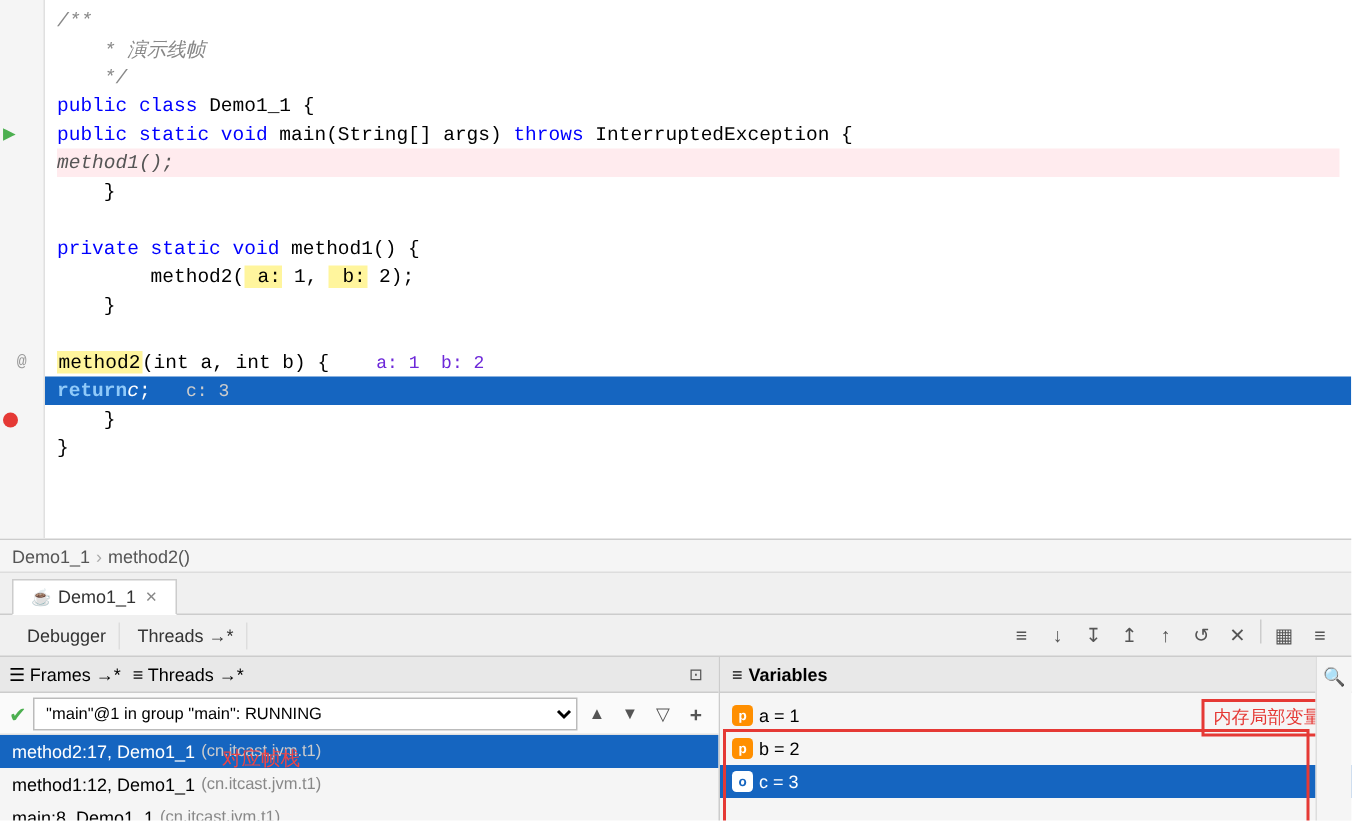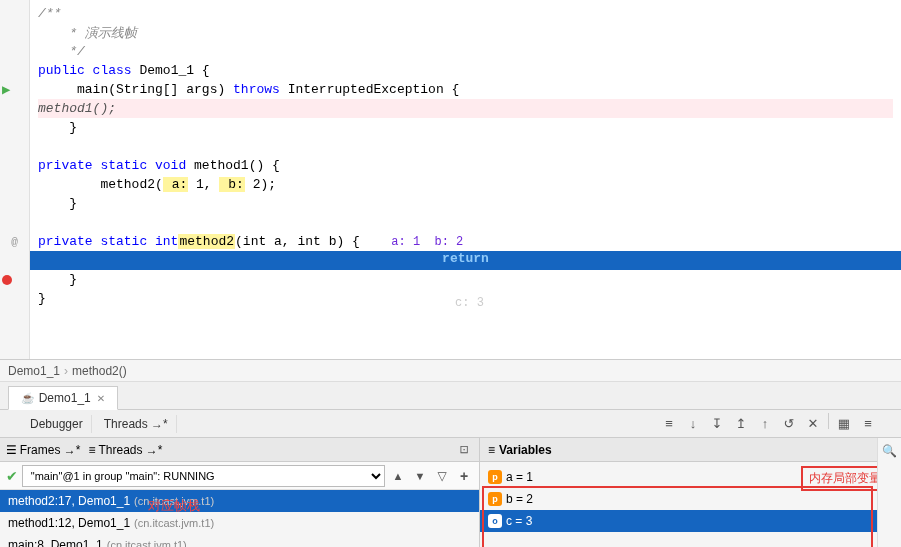--- a/index.html
+++ b/index.html
@@ -64,21 +64,20 @@
       white-space: pre;
       display: flex;
       align-items: center;
       font-size: 13px;
     }
     .code-line.highlighted-blue {
       background: #1565C0;
       color: #fff;
       margin: 0 -8px;
       padding: 0 8px;
-      flex-direction: column;
     }
     .code-line.highlighted-red {
       background: #ffebee;
     }
     .kw { color: #0000FF; font-weight: normal; }
     .comment { color: #888; font-style: italic; }
     .highlight-yellow { background: #fff59d; padding: 0 1px; }
     .debug-value { color: #6d28d9; font-size: 12px; margin-left: 8px; }
     .highlighted-blue .debug-value { color: #ccc; }
     .highlighted-blue span { color: #fff; }
@@ -135,21 +134,21 @@
       display: flex;
       flex-direction: column;
       font-family: Arial, sans-serif;
     }
     .toolbar-row {
       height: 28px;
       background: #f0f0f0;
       border-bottom: 1px solid #ccc;
       display: flex;
       align-items: center;
-      padding: 0 22px;
+      padding: 0 10px;
       gap: 4px;
     }
     .toolbar-btn {
       width: 22px; height: 22px;
       display: flex; align-items: center; justify-content: center;
       cursor: pointer;
       color: #555;
       font-size: 13px;
       border-radius: 3px;
     }
@@ -359,29 +358,29 @@
         </div>
         <div class="gutter-line"></div>
         <div class="gutter-line"></div>
       </div>
     <div class="code-lines">
 
     <div class="code-line"><span class="comment">/**</span></div>
         <div class="code-line"><span class="comment">    * 演示线帧</span></div>
         <div class="code-line"><span class="comment">    */</span></div>
         <div class="code-line"><span class="kw">public class</span> Demo1_1 {</div>
-        <div class="code-line">     main(String[] args) <span class="kw">throws</span> InterruptedException {</div>
+        <div class="code-line">    <span class="kw">public static void</span> main(String[] args) <span class="kw">throws</span> InterruptedException {</div>
         <div class="code-line highlighted-red">        <span style="color:#555;font-style:italic">method1();</span></div>
         <div class="code-line">    }</div>
         <div class="code-line"></div>
         <div class="code-line">    <span class="kw">private static void</span> method1() {</div>
         <div class="code-line">        method2(<span class="highlight-yellow"> a:</span> 1, <span class="highlight-yellow"> b:</span> 2);</div>
         <div class="code-line">    }</div>
         <div class="code-line"></div>
-        <div class="code-line">    <span class="kw">private static int</span> <span class="highlight-yellow">method2</span>(int a, int b) {   <span class="debug-value">a: 1  b: 2</span></div>
+        <div class="code-line">     <span class="highlight-yellow">method2</span>(int a, int b) {   <span class="debug-value">a: 1  b: 2</span></div>
         <div class="code-line highlighted-blue">        <span style="color:#90caf9;font-weight:bold">return</span> <span style="font-style:italic">c</span>;  <span class="debug-value">c: 3</span></div>
         <div class="code-line">    }</div>
         <div class="code-line">}</div>
       </div>
   </div>
 </div>
 
 <div class="breadcrumb-bar">
   <span>Demo1_1</span>
   <span class="sep">›</span>

